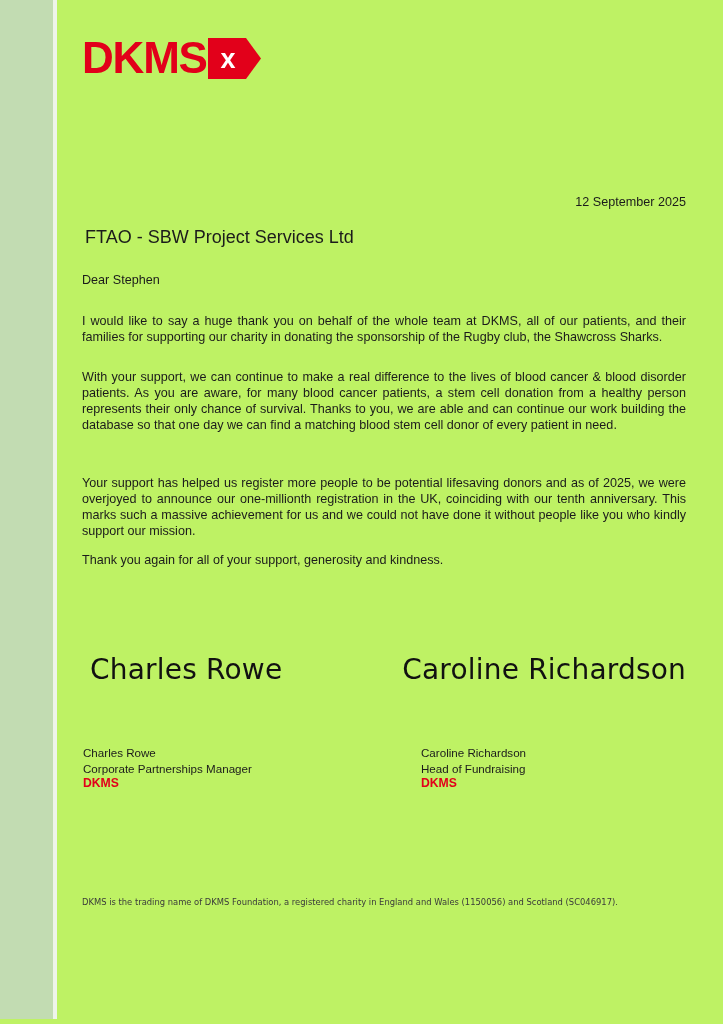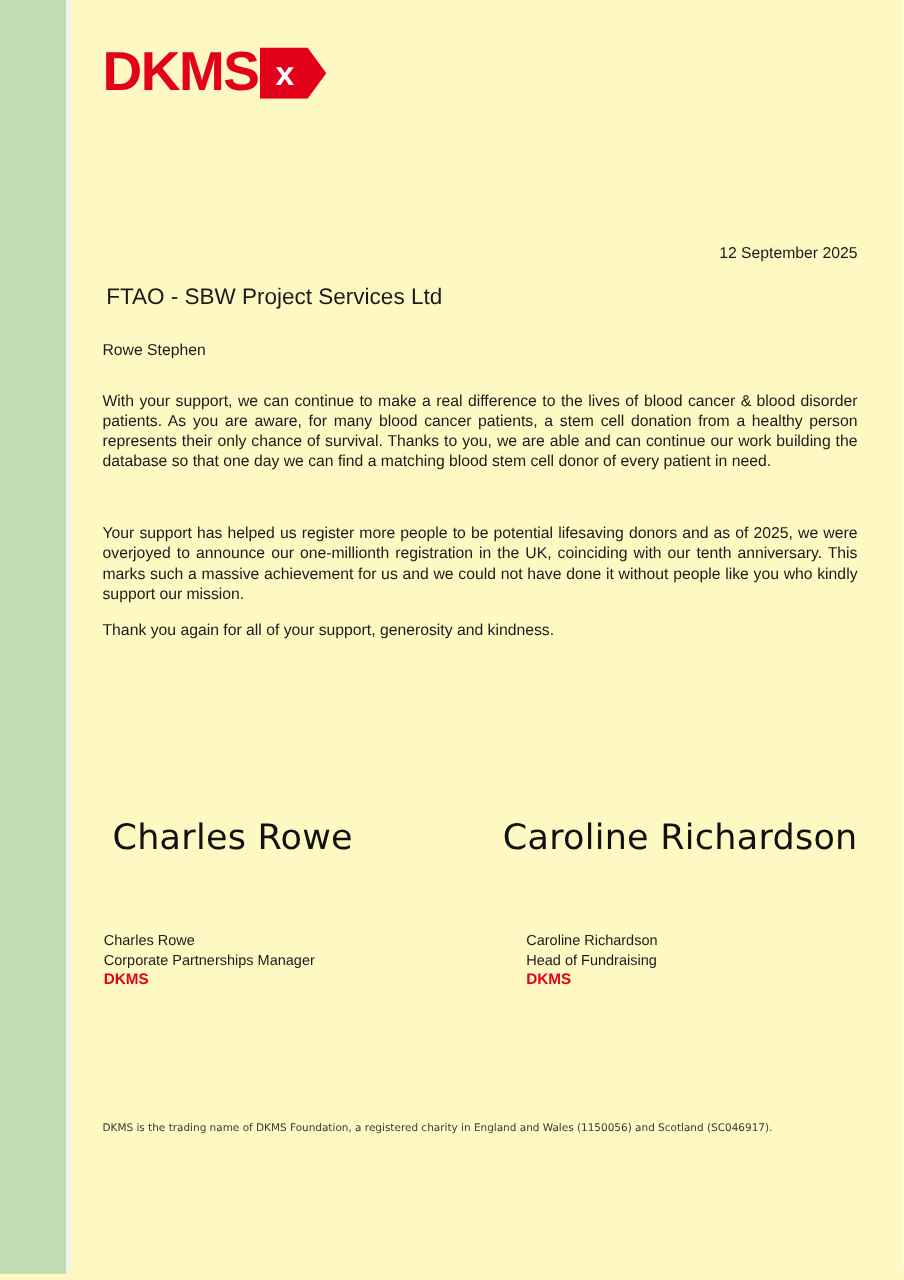--- a/index.html
+++ b/index.html
@@ -9,21 +9,21 @@
     background: #ffffff;
   }
   body {
     font-family: "Liberation Sans", sans-serif;
     -webkit-font-smoothing: antialiased;
   }
   .page {
     position: relative;
     width: 723px;
     height: 1024px;
-    background: #fef9c3;
+    background: #bef264;
     overflow: hidden;
   }
   
   .green-band {
     position: absolute;
     left: 0;
     top: 0;
     width: 53px;
     height: 1019px;
     background: #c2dcb2;
@@ -192,23 +192,24 @@
             <text x="20" y="30" font-family="Liberation Sans, sans-serif" font-size="27" font-weight="bold" fill="#ffffff" text-anchor="middle">x</text>
           </svg>
         </span>
       </div>
     </div>
 
     <div class="date-line">12 September 2025</div>
 
     <div class="recipient">FTAO -  SBW Project Services Ltd</div>
 
-    <div class="salutation">Rowe Stephen</div>
+    <div class="salutation">Dear Stephen</div>
 
     <div class="body-copy">
+      <p class="p-gap-lg">I would like to say a huge thank you on behalf of the whole team at DKMS, all of our patients, and their families for supporting our charity in donating the sponsorship of the Rugby club, the Shawcross Sharks.</p>
       <p class="p-gap-lg">With your support, we can continue to make a real difference to the lives of blood cancer &amp; blood disorder patients. As you are aware, for many blood cancer patients, a stem cell donation from a healthy person represents their only chance of survival. Thanks to you, we are able and can continue our work building the database so that one day we can find a matching blood stem cell donor of every patient in need.</p>
       <p class="p-tight">Your support has helped us register more people to be potential lifesaving donors and as of 2025, we were overjoyed to announce our one-millionth registration in the UK, coinciding with our tenth anniversary. This marks such a massive achievement for us and we could not have done it without people like you who kindly support our mission.</p>
       <p class="no-justify">Thank you again for all of your support, generosity and kindness.</p>
     </div>
 
     <div class="signatures">
       <span class="sig-right">Caroline Richardson</span>
       <span class="sig-left">Charles  Rowe</span>
     </div>
 

